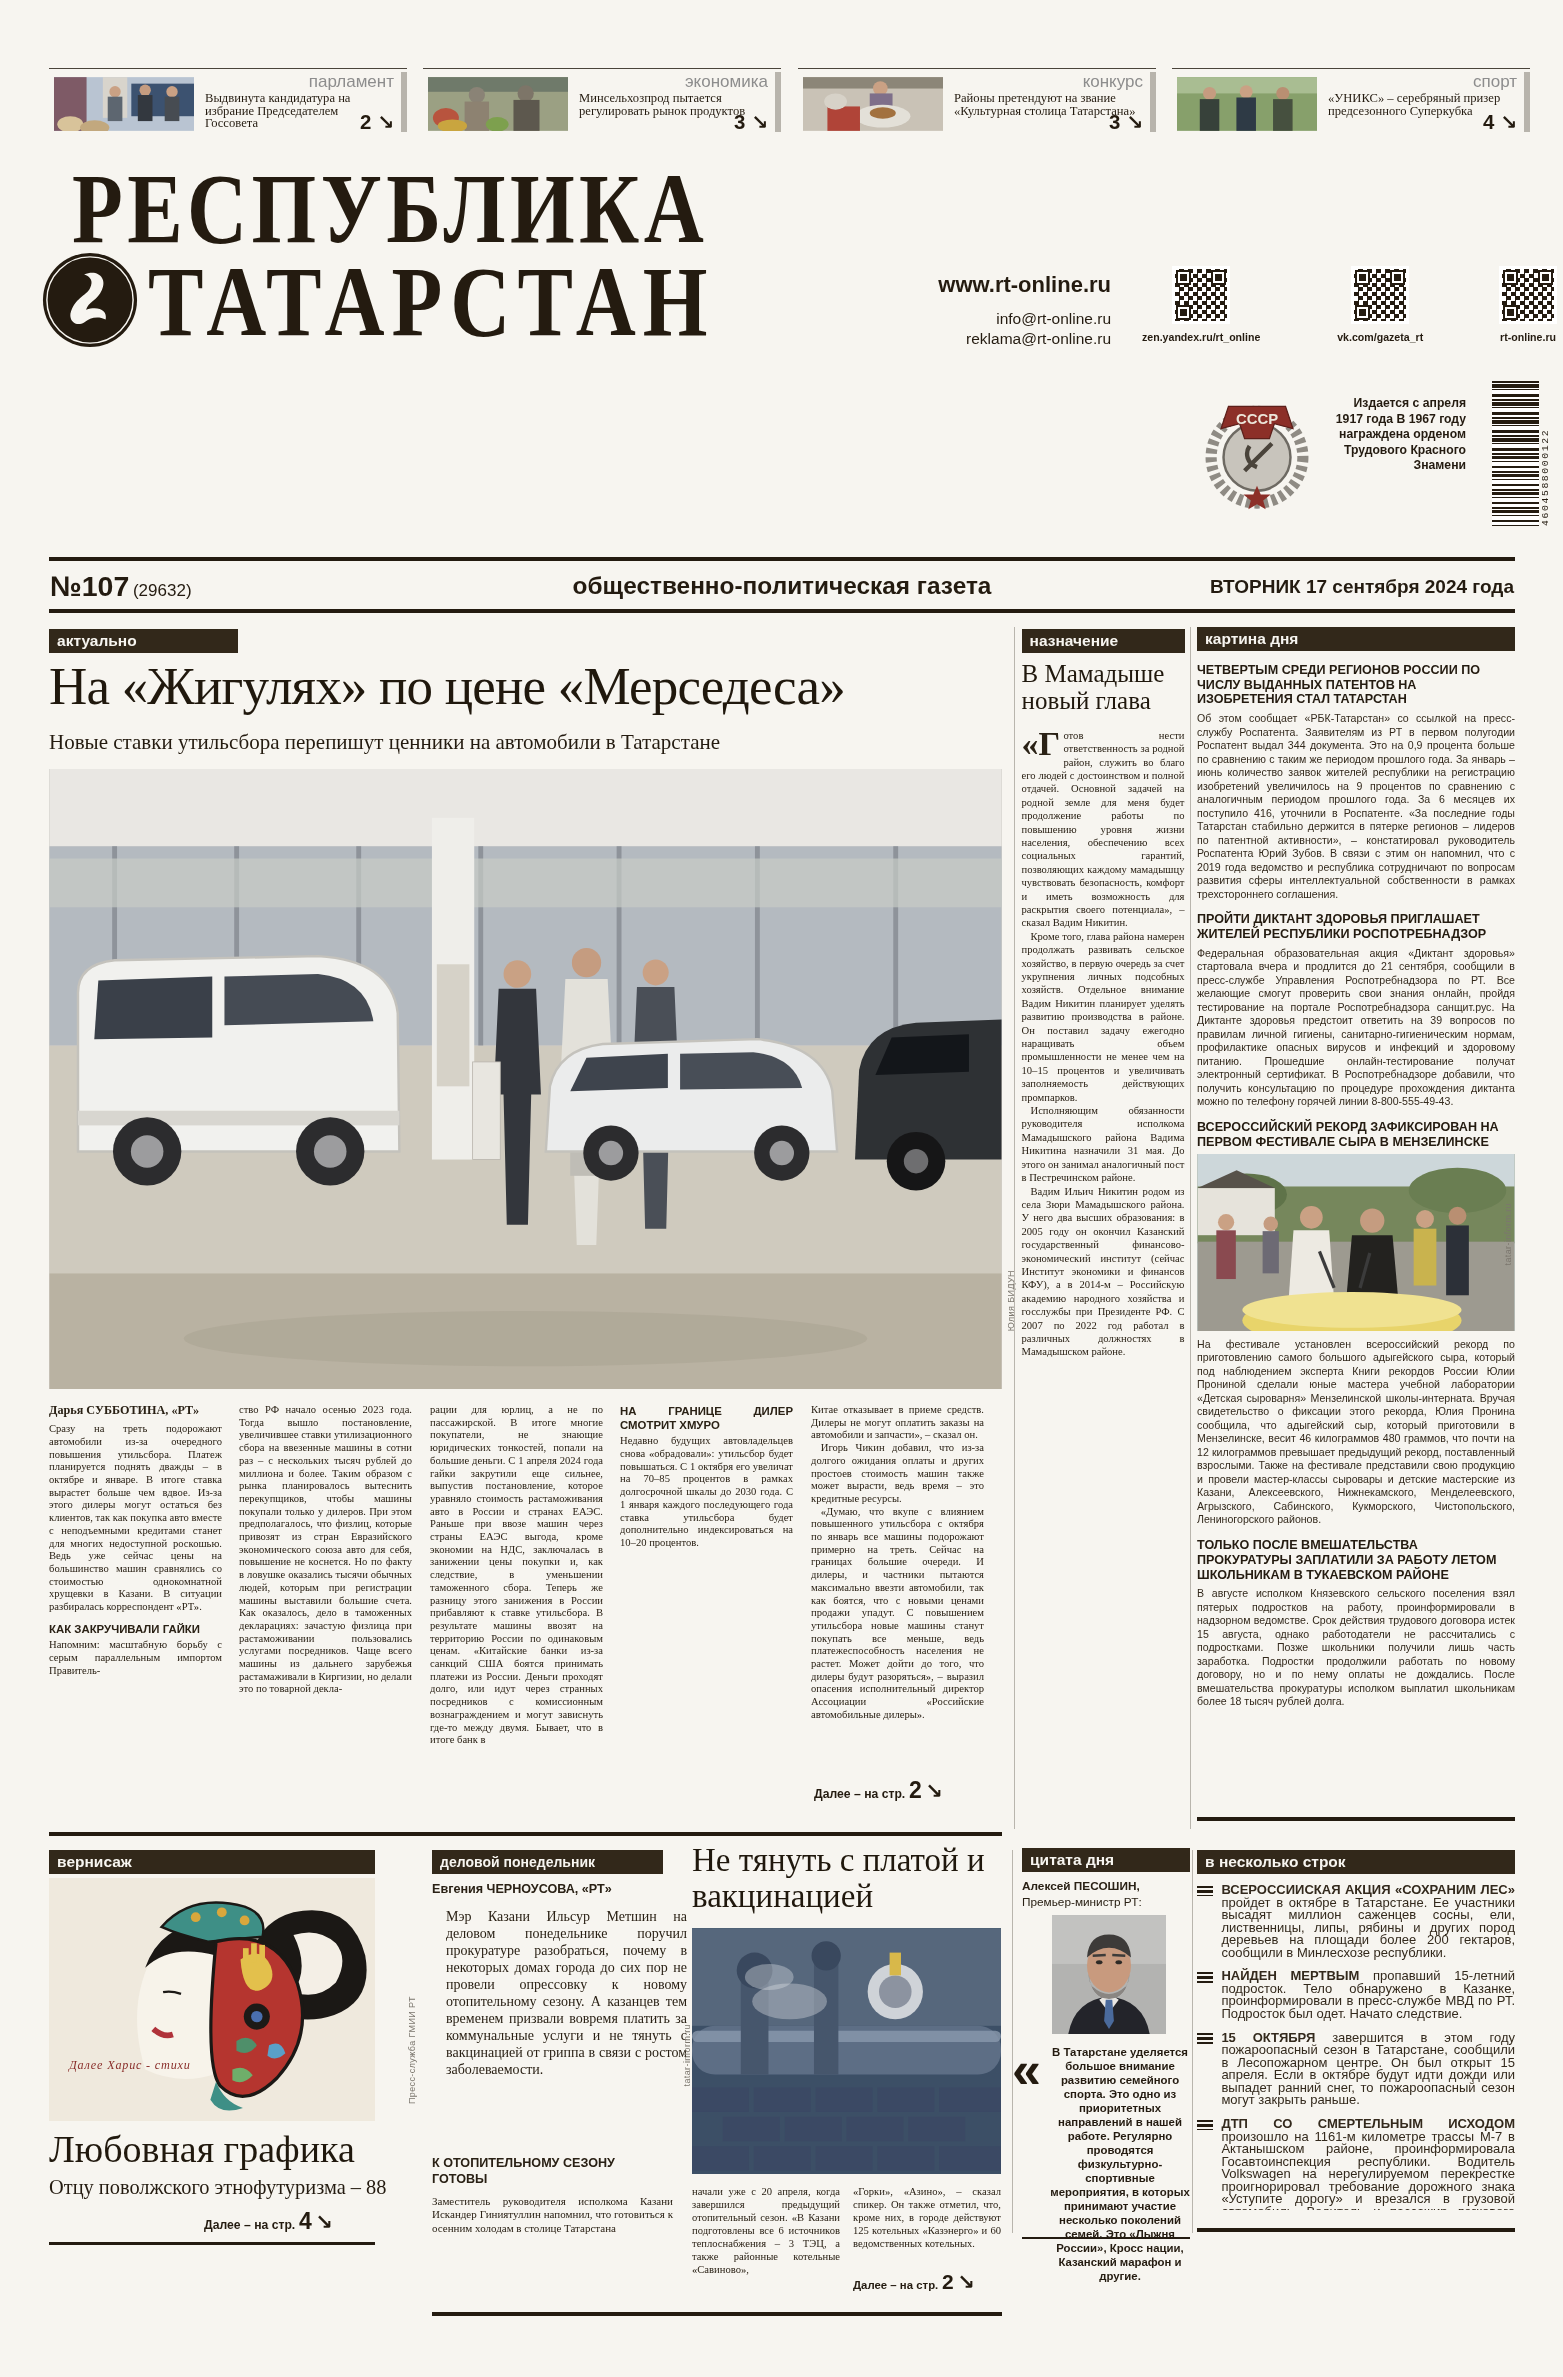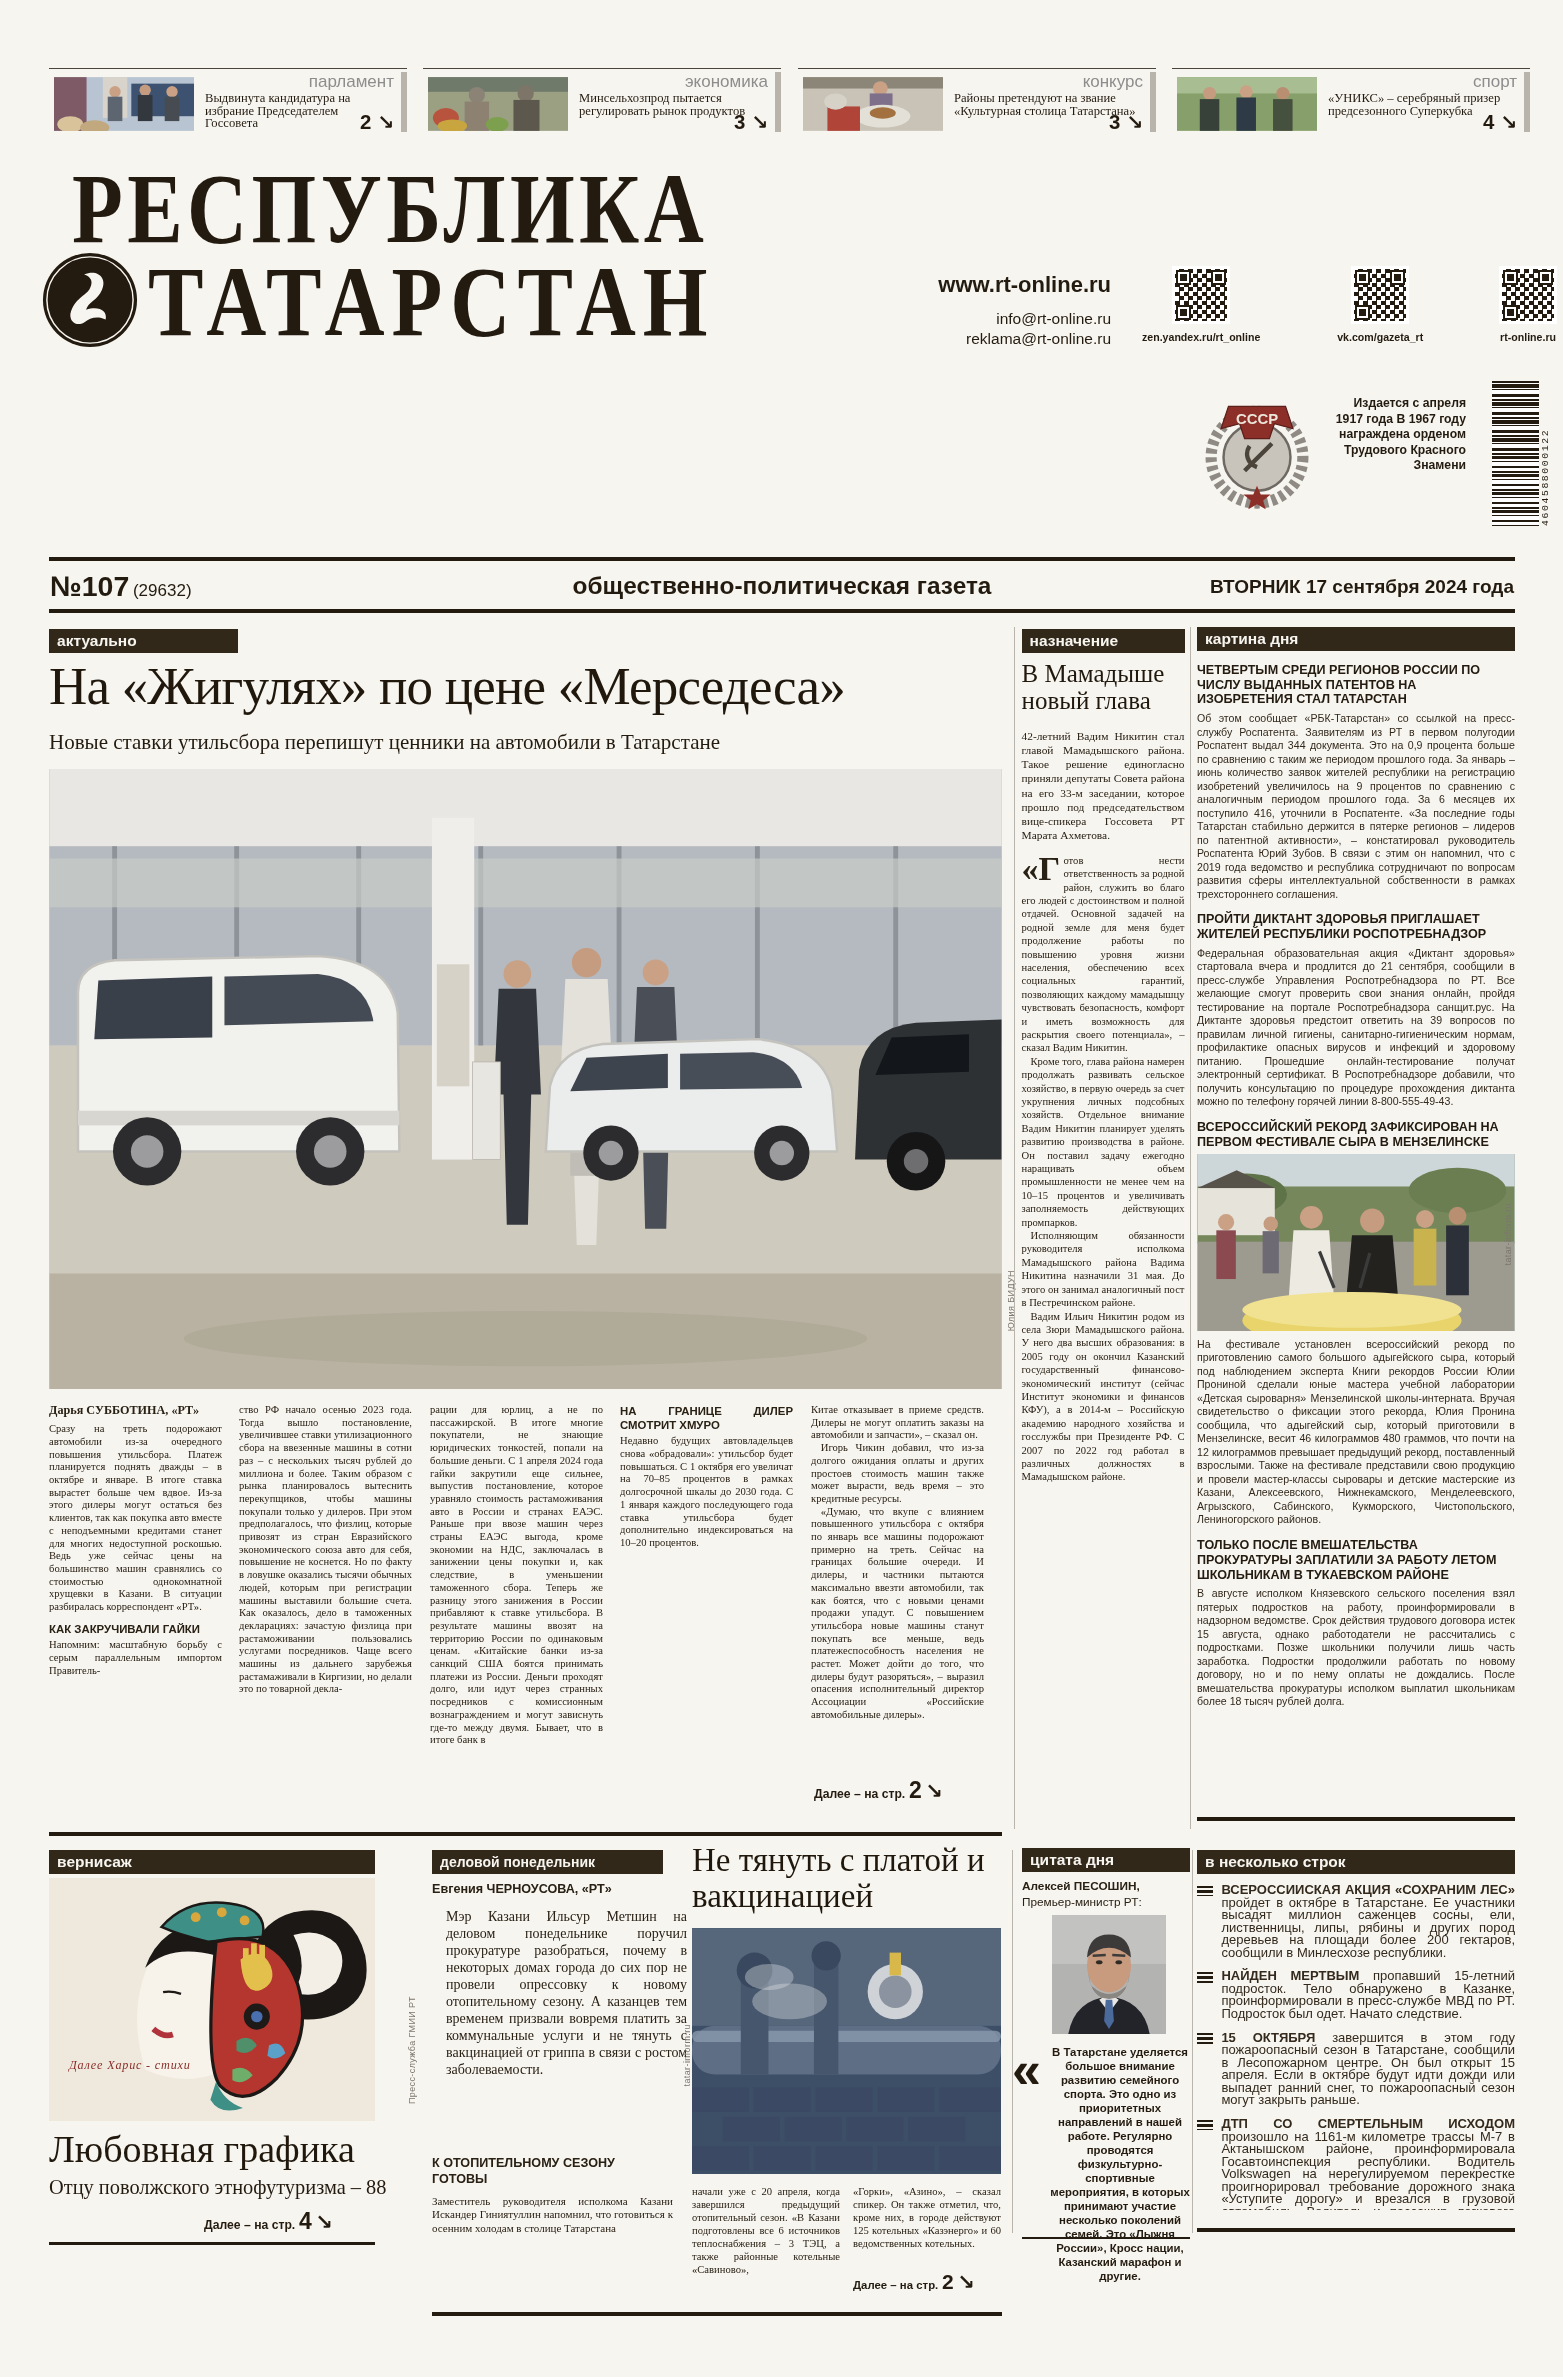--- a/index.html
+++ b/index.html
@@ -340,21 +340,20 @@
     <span class="lbl">Далее – на стр.</span>
     <span class="num">2</span>
     <span class="arrow">↘</span>
   </div>
   <div class="rule" style="left:49px;top:1832px;width:953px;height:4.1px"></div>
 
   <div class="nazbox">
     <div class="rbar" style="left:6.5px;top:1.6px;width:163px;position:absolute">назначение</div>
     <div class="naz-in">
       <div class="nazhead">В Мамадыше новый глава</div>
-      <div class="nazlead">42-летний Вадим Никитин стал главой Мамадышского района. Такое решение единогласно приняли депутаты Совета района на его 33-м заседании, которое прошло под председательством вице-спикера Госсовета РТ Марата Ахметова.</div>
       <div class="naztext">
         <p class="first"><span class="dropcap">«Г</span><span>отов нести ответственность за родной район, служить во благо его людей с достоинством и полной отдачей. Основной задачей на родной земле для меня будет продолжение работы по повышению уровня жизни населения, обеспечению всех социальных гарантий, позволяющих каждому мамадышцу чувствовать безопасность, комфорт и иметь возможность для раскрытия своего потенциала», – сказал Вадим Никитин.</span></p>
         <p>Кроме того, глава района намерен продолжать развивать сельское хозяйство, в первую очередь за счет укрупнения личных подсобных хозяйств. Отдельное внимание Вадим Никитин планирует уделять развитию производства в районе. Он поставил задачу ежегодно наращивать объем промышленности не менее чем на 10–15 процентов и увеличивать заполняемость действующих промпарков.</p>
         <p>Исполняющим обязанности руководителя исполкома Мамадышского района Вадима Никитина назначили 31 мая. До этого он занимал аналогичный пост в Пестречинском районе.</p>
         <p>Вадим Ильич Никитин родом из села Зюри Мамадышского района. У него два высших образования: в 2005 году он окончил Казанский государственный финансово-экономический институт (сейчас Институт экономики и финансов КФУ), а в 2014-м – Российскую академию народного хозяйства и госслужбы при Президенте РФ. С 2007 по 2022 год работал в различных должностях в Мамадышском районе.</p>
       </div>
     </div>
   </div>
 
   <div class="kart">

